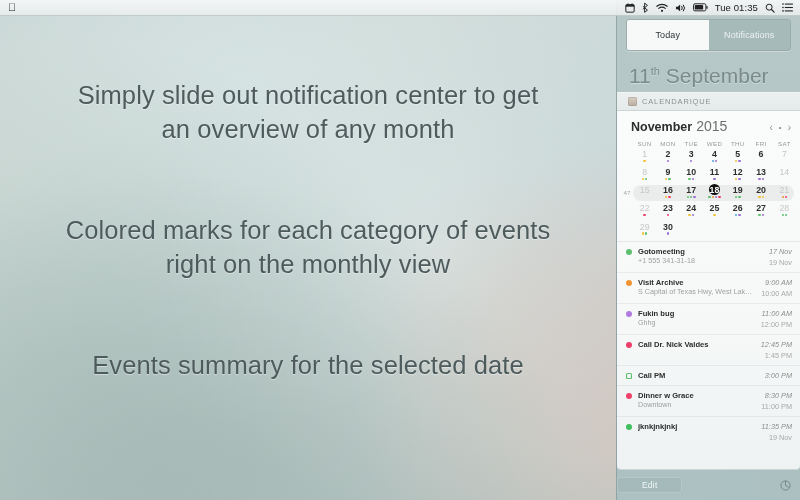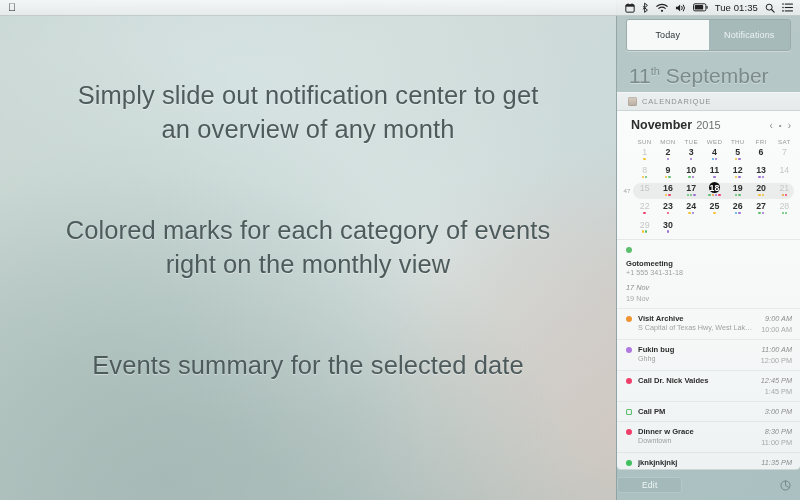--- a/index.html
+++ b/index.html
@@ -105,21 +105,21 @@
     display:flex; flex-direction:column;
     border-bottom:1px solid rgba(170,184,184,0.55);
     border-bottom-left-radius:4px; border-bottom-right-radius:4px;
   }
 
   
   #cal-header {
     display:flex; align-items:baseline; padding:7px 9px 3px 14px;
   }
   #cal-month { font-size:12.5px; font-weight:bold; color:#2d2d2d; }
-  #cal-year { font-size:11px; font-weight:400; color:#6f6f6f; margin-left:4px; }
+  #cal-year { font-size:14px; font-weight:400; color:#6f6f6f; margin-left:4px; }
   #cal-nav { margin-left:auto; display:flex; align-items:center; gap:6px; color:#8d8d8d; }
   #cal-nav span { font-size:10px; line-height:10px; }
   #cal-nav .dot { font-size:8px; }
 
   
   #cal-dow { display:flex; padding:3px 4px 1px 4px; }
   #cal-dow div { flex:1; text-align:center; font-size:6.2px; letter-spacing:0.35px; color:#9a9a9a; }
   #cal-dow .wk { flex:0 0 12px; }
 
   
@@ -141,21 +141,21 @@
   .dots { display:flex; gap:1px; justify-content:center; height:4px; margin-top:0.5px; }
   .dots i { width:2.3px; height:2.3px; border-radius:50%; display:block; }
 
   
   #events { flex:1 1 auto; overflow:hidden; padding-top:2px; }
   .event {
     display:flex; align-items:flex-start; gap:6px;
     padding:5px 8px 5px 9px;
     border-top:1px solid rgba(0,0,0,0.055);
   }
-  .event:first-child { border-top:1px solid rgba(0,0,0,0.07);flex-direction:column; }
+  .event:first-child { border-top:1px solid rgba(0,0,0,0.07); }
   .event .mark { flex:0 0 6px; width:6px; height:6px; border-radius:50%; margin-top:2px; }
   .event .mark.square { border-radius:1.5px; background:transparent !important; box-shadow:inset 0 0 0 1.1px #5dbf6e; }
   .event .info { flex:1 1 auto; min-width:0; }
   .event .title { font-size:7.6px; font-weight:bold; color:#2c2c2c; white-space:nowrap; overflow:hidden; text-overflow:ellipsis; }
   .event .sub { font-size:7.2px; color:#a0a0a0; margin-top:0; white-space:nowrap; overflow:hidden; text-overflow:ellipsis; }
   .event .times { flex:0 0 auto; text-align:right; }
   .event .t1 { font-size:7.3px; color:#8e8e8e;font-style:italic; }
   .event .t2 { font-size:7.3px; color:#a8a8a8; margin-top:2px; }
 
   

